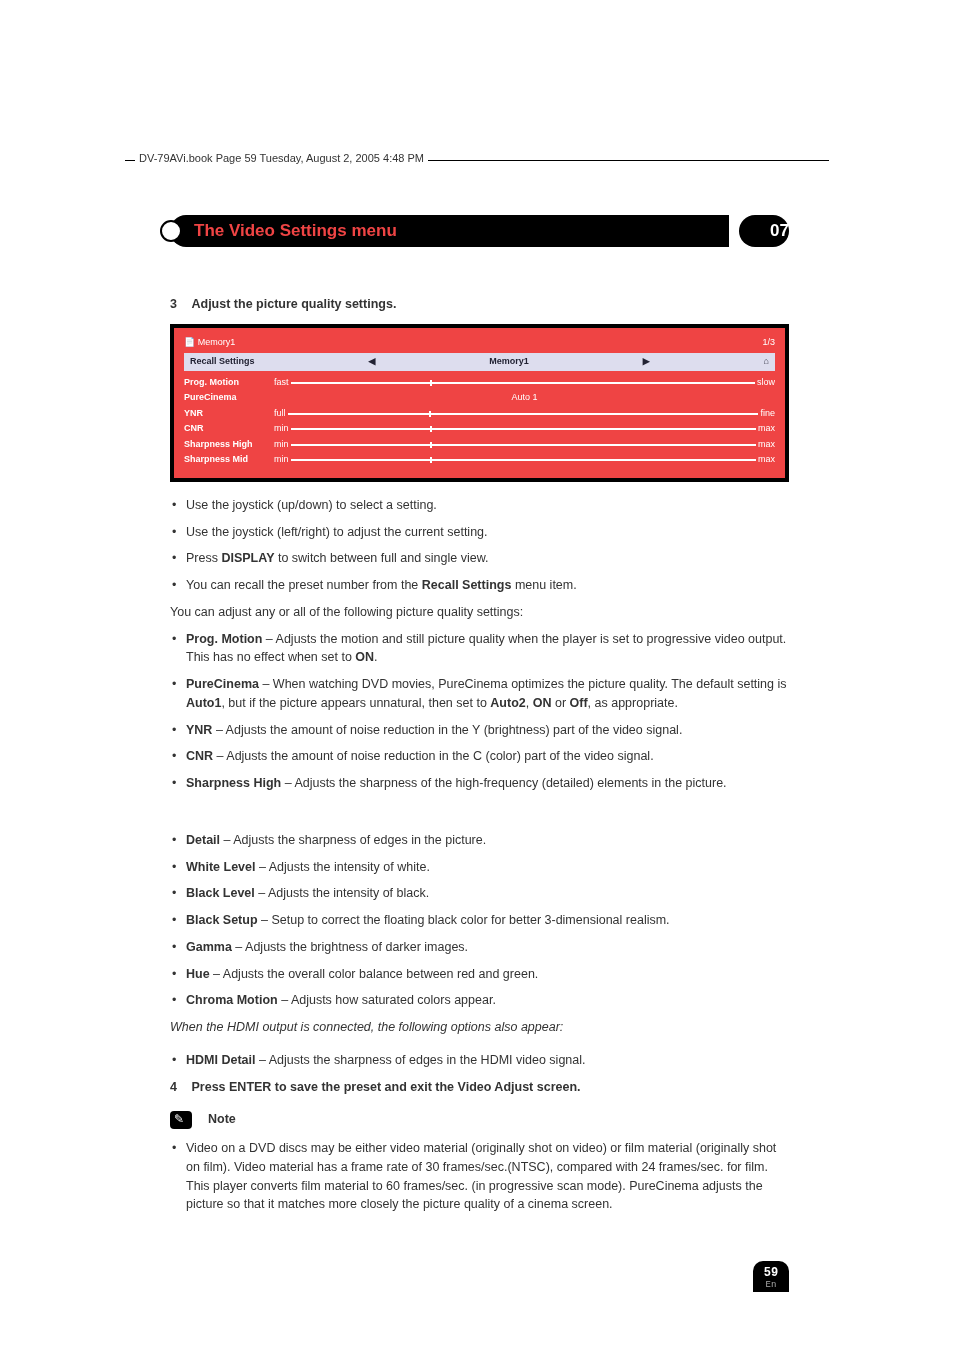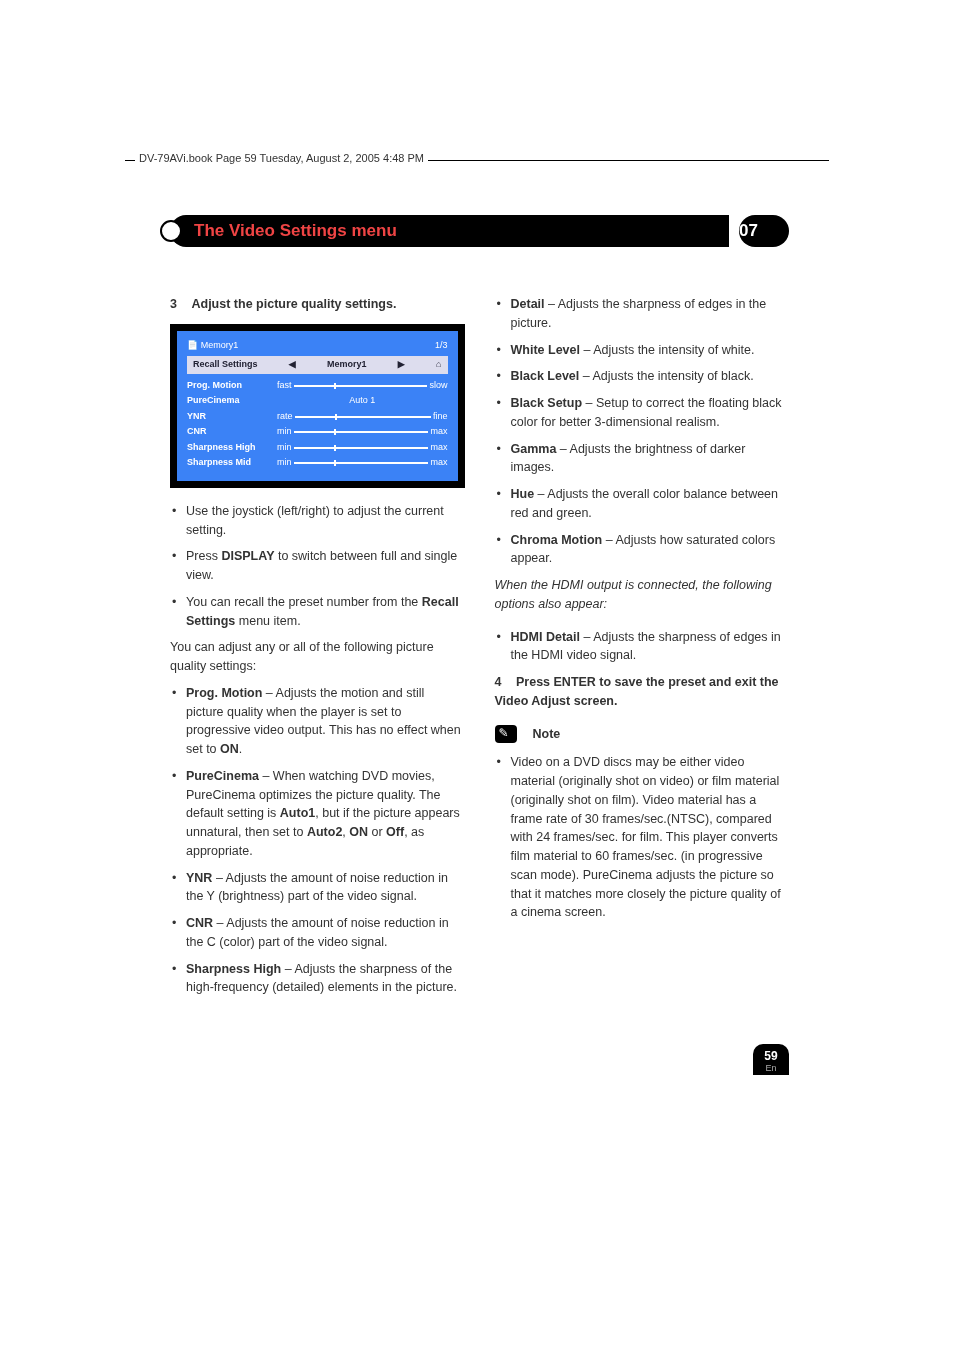--- a/index.html
+++ b/index.html
@@ -31,30 +31,30 @@
       padding: 6px 0 6px 24px; border-radius: 16px 0 0 16px; flex: 1;
       position: relative;
     }
     .titlebar-left::before {
       content: ""; position: absolute; left: -10px; top: 50%;
       width: 18px; height: 18px; border: 2px solid #000; border-radius: 50%;
       background: #fff; transform: translateY(-50%);
     }
     .titlebar-right {
       background: #000; color: #fff; font-size: 17px; font-weight: bold;
-      width: 50px; text-align: left; padding: 6px 0; border-radius: 16px;
-    }
-    .columns { display: flex; gap: 30px; }
+      width: 50px; text-align: right; padding: 6px 0; border-radius: 16px;
+    }
+    .columns { display: flex; gap: 30px; flex-direction: column; }
     .col { flex: 1; font-size: 12.5px; line-height: 1.5; }
     .step { margin-bottom: 10px; }
     .step b.num { display: inline-block; width: 18px; }
     .osd {
-      background: #3b82f6; color: #fff; font-size: 9px;
+      background: #ef4444; color: #fff; font-size: 9px;
       padding: 8px 10px 10px 10px; margin: 10px 0 14px 0;
-      border: 7px solid #000000;
+      border: 4px solid #000000;
     }
     .osd-top { display: flex; justify-content: space-between; margin-bottom: 4px; }
     .osd-hdr {
       background: #dde; color: #223; display: flex; justify-content: space-between;
       padding: 2px 6px; margin-bottom: 4px; font-weight: bold;
     }
     .osd-row { display: flex; justify-content: space-between; padding: 1px 0; }
     .osd-label { width: 90px; font-weight: bold; }
     .osd-val { flex: 1; display: flex; align-items: center; gap: 2px; justify-content: flex-end; }
     .osd-slider { flex: 1; height: 2px; background: #fff; position: relative; }
@@ -66,21 +66,21 @@
     .note-icon {
       width: 22px; height: 18px; background: #000; border-radius: 4px;
       position: relative;
     }
     .note-icon::after {
       content: "✎"; color: #fff; position: absolute; left: 4px; top: -1px; font-size: 12px;
     }
     .pagenum {
       position: absolute; right: 0; bottom: -70px;
       background: #000; color: #fff; width: 36px; text-align: center;
-      border-radius: 10px 10px 0 0; padding: 5px 0 2px 0; font-weight: bold; font-size: 12px;
+      border-radius: 10px 10px 0 0; padding: 5px 0 2px 0; font-weight: bold; font-size: 12px; font-family: Liberation Mono, monospace;
     }
     .pagenum-sub { color: #aaa; font-size: 9px; font-weight: normal; }
     em { font-style: italic; }
   </style>
 </head>
 <body>
 
 <div class="topline"></div>
 <div class="tophdr">DV-79AVi.book  Page 59  Tuesday, August 2, 2005  4:48 PM</div>
 
@@ -118,21 +118,21 @@
                 <span>slow</span>
               </span>
             </div>
             <div class="osd-row">
               <span class="osd-label">PureCinema</span>
               <span class="osd-val" style="justify-content:center">Auto 1</span>
             </div>
             <div class="osd-row">
               <span class="osd-label">YNR</span>
               <span class="osd-val">
-                <span>rate</span>
+                <span>full</span>
                 <span class="osd-slider"></span>
                 <span>fine</span>
               </span>
             </div>
             <div class="osd-row">
               <span class="osd-label">CNR</span>
               <span class="osd-val">
                 <span>min</span>
                 <span class="osd-slider"></span>
                 <span>max</span>
@@ -151,20 +151,21 @@
               <span class="osd-val">
                 <span>min</span>
                 <span class="osd-slider"></span>
                 <span>max</span>
               </span>
             </div>
           </div>
       </div>
 
       <ul class="dash" id="c1b1">
+          <li>Use the joystick (up/down) to select a setting.</li>
           <li>Use the joystick (left/right) to adjust the current setting.</li>
           <li>Press <b>DISPLAY</b> to switch between full and single view.</li>
           <li>You can recall the preset number from the <b>Recall Settings</b> menu item.</li>
         </ul>
       <p style="margin-bottom:8px;">You can adjust any or all of the following picture quality settings:</p>
       <ul class="dash" id="c1b2">
           <li><b>Prog. Motion</b> – Adjusts the motion and still picture quality when the player is set to progressive video output. This has no effect when set to <b>ON</b>.</li>
           <li><b>PureCinema</b> – When watching DVD movies, PureCinema optimizes the picture quality. The default setting is <b>Auto1</b>, but if the picture appears unnatural, then set to <b>Auto2</b>, <b>ON</b> or <b>Off</b>, as appropriate.</li>
           <li><b>YNR</b> – Adjusts the amount of noise reduction in the Y (brightness) part of the video signal.</li>
           <li><b>CNR</b> – Adjusts the amount of noise reduction in the C (color) part of the video signal.</li>

